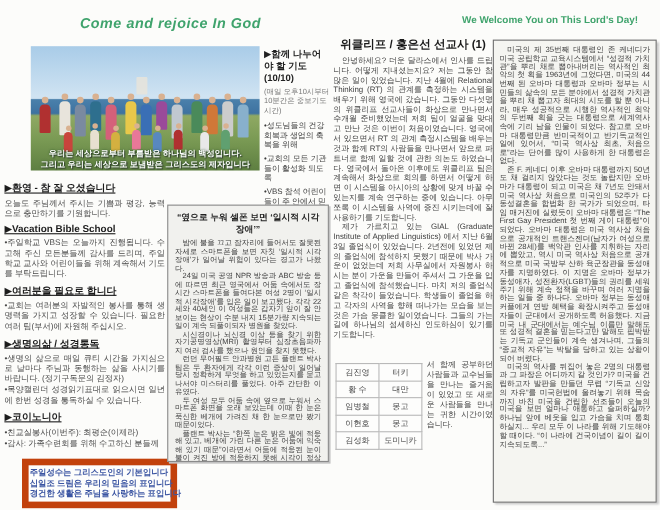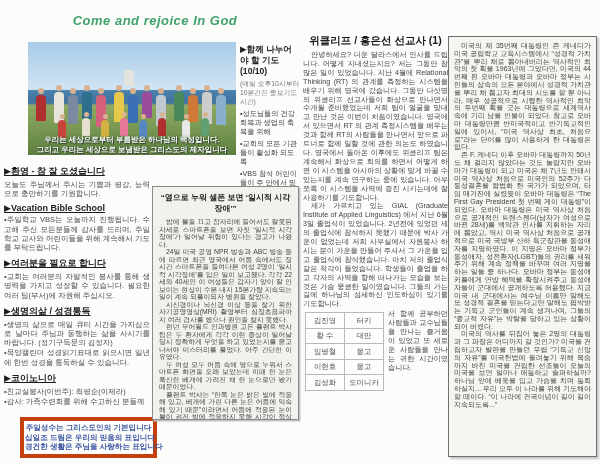--- a/index.html
+++ b/index.html
@@ -31,54 +31,55 @@
   .prayer .list-item{margin-bottom:3px;}
 
   
   .left-col{position:absolute;left:4px;top:160px;width:146px;}
   .sec-title{font-size:9px;font-weight:bold;color:#1c1c1c;margin:5px 0 2px 0;text-decoration:underline;}
   .sec-body{font-size:7.5px;line-height:9.2px;color:#4a4a4a;text-align:justify;}
   .sec-body .list-item{margin-bottom:1px;}
 
   
   .verse-box{position:absolute;left:20px;top:417px;width:127px;padding:2px 1px;
-    border:4px solid #c2410c;text-align:center;background:#fdfdfc;}
+    border:6px solid #c2410c;text-align:left;background:#fdfdfc;}
   .verse-box .list-item{font-size:7.6px;font-weight:bold;color:#3b55a2;line-height:9.6px;white-space:nowrap;}
 
   
   .news-box{position:absolute;left:152px;top:186px;width:147px;height:234px;box-sizing:border-box;
     background:#f1f1ee;border:1px solid #8a8a8a;box-shadow:1.5px 1.5px 0 #c2c2c2;padding:5px 6px;overflow:hidden;}
   .news-title{font-size:8px;font-weight:bold;text-align:center;color:#222;margin-bottom:4px;}
   .news-box .list-item{font-size:6.8px;line-height:7.5px;text-align:justify;text-indent:7px;color:#3d3d3d;}
 
   
   .letter{position:absolute;left:303px;top:34px;width:145px;height:428px;overflow:hidden;}
   .letter-title{font-size:10.5px;font-weight:bold;text-align:center;color:#1a1a1a;margin-bottom:3px;}
   .letter .para{font-size:7.2px;line-height:8.9px;text-align:justify;text-indent:8px;color:#424242;}
-  .letter-bottom{margin-top:1px;}
+  .letter-bottom{margin-top:19px;}
   .c-table{float:left;border-collapse:collapse;margin:2px 4px 2px 2px;background:#fdfdfc;}
   .c-table td{border:1px solid #b9b9b9;font-size:7.4px;color:#4a4a4a;text-align:center;
     width:38px;height:14.5px;padding:0;}
   .side-text{font-size:7.2px;line-height:8.9px;text-align:justify;color:#424242;}
 
   
   .essay{position:absolute;left:448px;top:36px;width:149px;height:421px;box-sizing:border-box;
     background:#f5f5f1;border:1px solid #6f6f6f;box-shadow:2px 2px 2px #c5c5c5;padding:5px 5px;overflow:hidden;}
   .essay .list-item{font-size:7px;line-height:7.8px;text-align:justify;text-indent:7px;color:#3d3d3d;}
 
   [data-interactable]{cursor:default;}
 </style>
 </head>
 <body>
 
 <div id="page" data-interactable="false">
 
   <div class="left-title" data-interactable="false">Come and rejoice In God</div>
 
   <div class="welcome" data-interactable="false">
+    <div class="en" data-interactable="false">We Welcome You on This Lord's Day!</div>
   </div>
 
   <div class="photo" data-interactable="false">
     <div class="tower" data-interactable="false"></div>
     <div id="people" data-interactable="false">
         <div class="person" data-interactable="false" style="left: 8px; top: 46px; height: 26px; width: 10px;">
           <div class="head"></div>
           <div class="torso" style="background:#b03030"></div>
         </div>
         <div class="person" data-interactable="false" style="left: 26px; top: 43px; height: 31px; width: 10px;">

